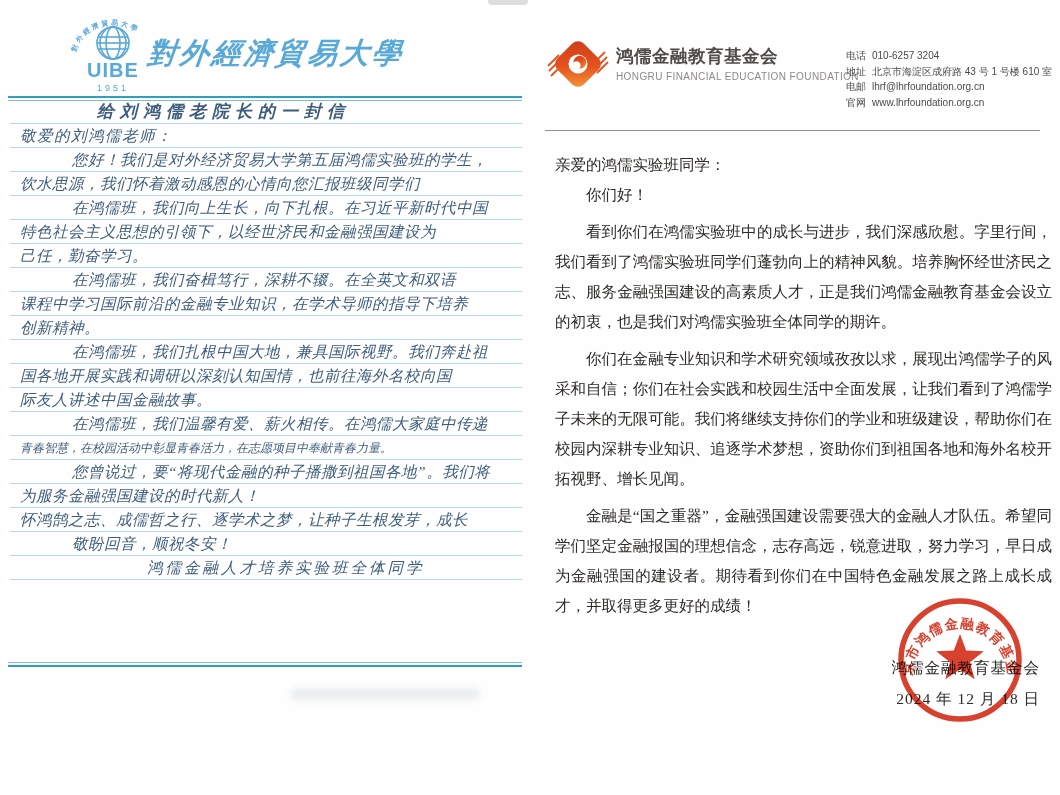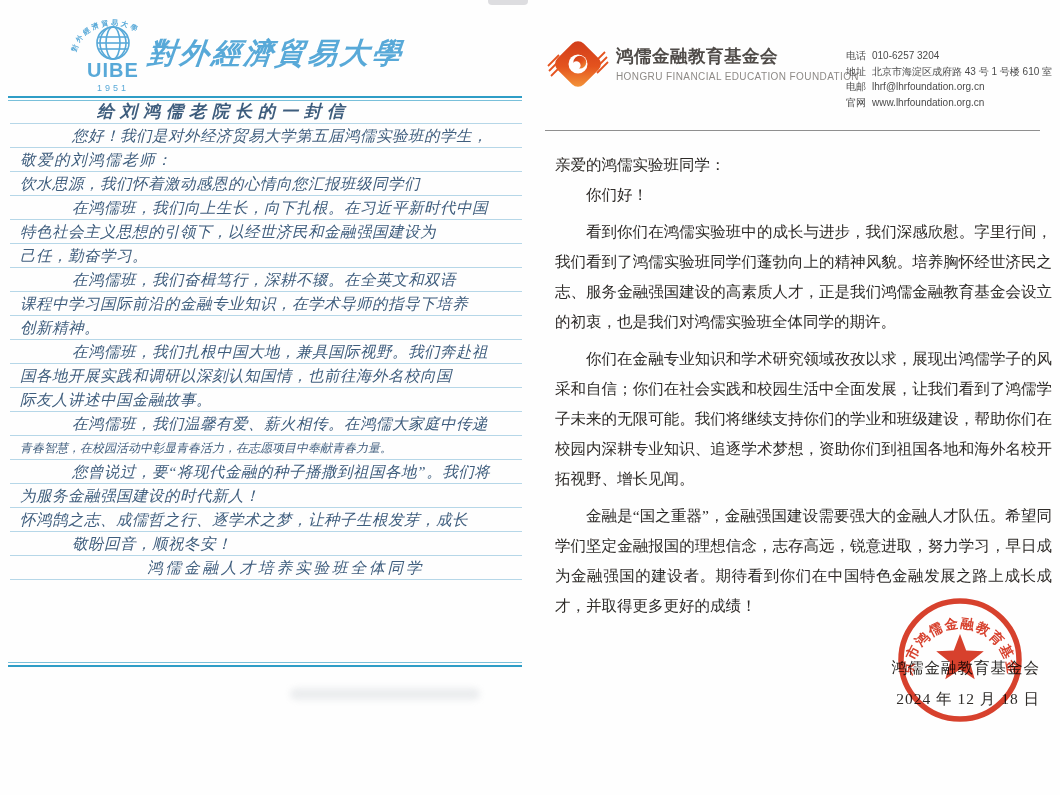--- a/index.html
+++ b/index.html
@@ -91,22 +91,22 @@
 
     <div class="uibe-callig">對外經濟貿易大學</div>
 
     <div class="dr top" style="top:96px">
       <div class="a"></div>
         <div class="b"></div>
     </div>
 
     <div class="hw-rows" id="hw-rows">
         <div class="hw-row title">给刘鸿儒老院长的一封信</div>
+        <div class="hw-row salut">敬爱的刘鸿儒老师：</div>
         <div class="hw-row ind">您好！我们是对外经济贸易大学第五届鸿儒实验班的学生，</div>
-        <div class="hw-row salut">敬爱的刘鸿儒老师：</div>
         <div class="hw-row">饮水思源，我们怀着激动感恩的心情向您汇报班级同学们</div>
         <div class="hw-row ind">在鸿儒班，我们向上生长，向下扎根。在习近平新时代中国</div>
         <div class="hw-row">特色社会主义思想的引领下，以经世济民和金融强国建设为</div>
         <div class="hw-row">己任，勤奋学习。</div>
         <div class="hw-row ind">在鸿儒班，我们奋楫笃行，深耕不辍。在全英文和双语</div>
         <div class="hw-row">课程中学习国际前沿的金融专业知识，在学术导师的指导下培养</div>
         <div class="hw-row">创新精神。</div>
         <div class="hw-row ind">在鸿儒班，我们扎根中国大地，兼具国际视野。我们奔赴祖</div>
         <div class="hw-row">国各地开展实践和调研以深刻认知国情，也前往海外名校向国</div>
         <div class="hw-row">际友人讲述中国金融故事。</div>

